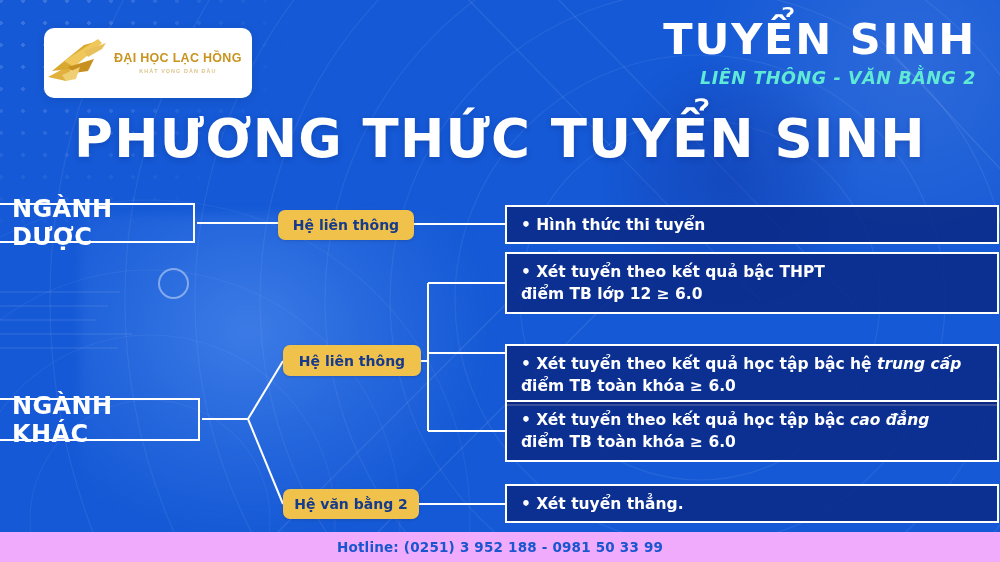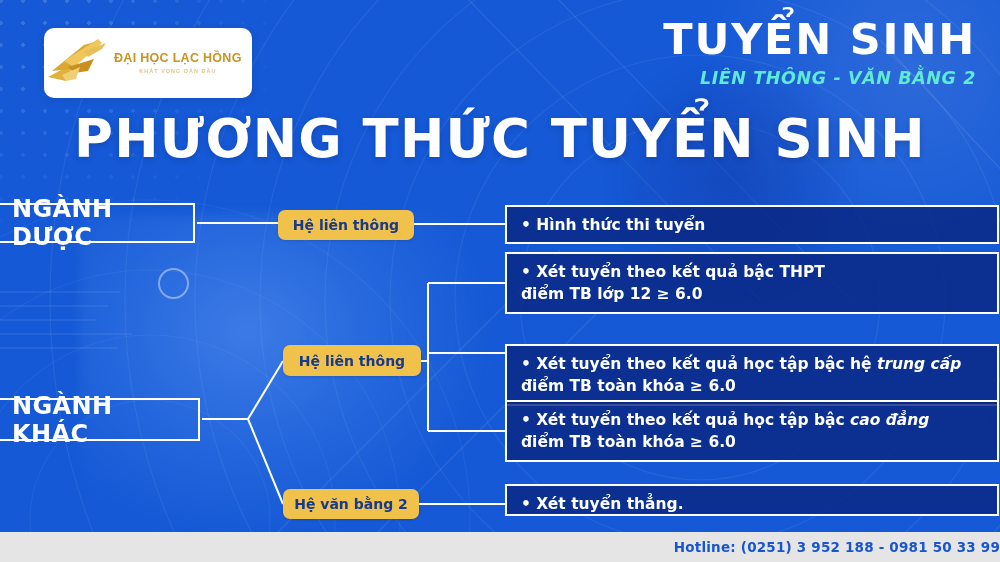--- a/index.html
+++ b/index.html
@@ -157,29 +157,29 @@
     font-weight: 600;
     line-height: 1.42;
     white-space: nowrap;
   }
   .info-line.strong { font-weight: 700; }
   .info-line em { font-style: italic; }
   .info-1 { top: 205px; height: 39px; }
   .info-2 { top: 252px; height: 62px; }
   .info-3 { top: 322px; height: 62px; margin-top: 22px; }
   .info-4 { top: 400px; height: 62px; }
-  .info-5 { top: 484px; height: 32px; }
+  .info-5 { top: 484px; height: 39px; }
 
   
   .footer {
     position: absolute;
     left: 0; right: 0; bottom: 0;
     height: 30px;
-    background: #e5e5e5;
-    display: flex; align-items: center; justify-content: flex-end;
+    background: #f0abfc;
+    display: flex; align-items: center; justify-content: center;
   }
   .footer-text {
     color: #1856d0;
     font-size: 13.5px;
     font-weight: 700;
     letter-spacing: 0.2px;
     font-family: "DejaVu Sans", sans-serif;
   }
 </style>
 </head>

